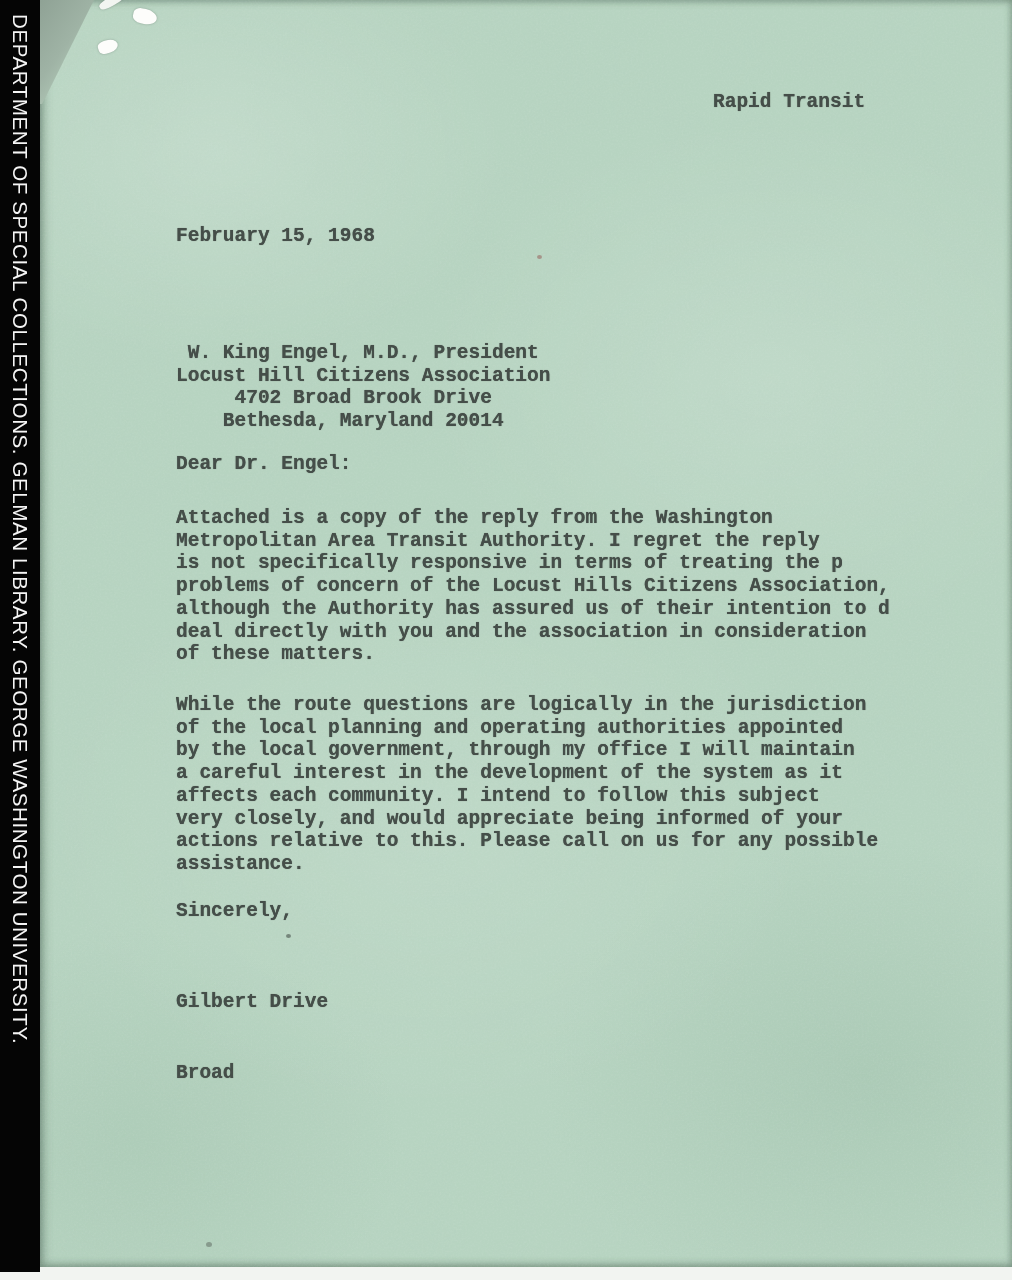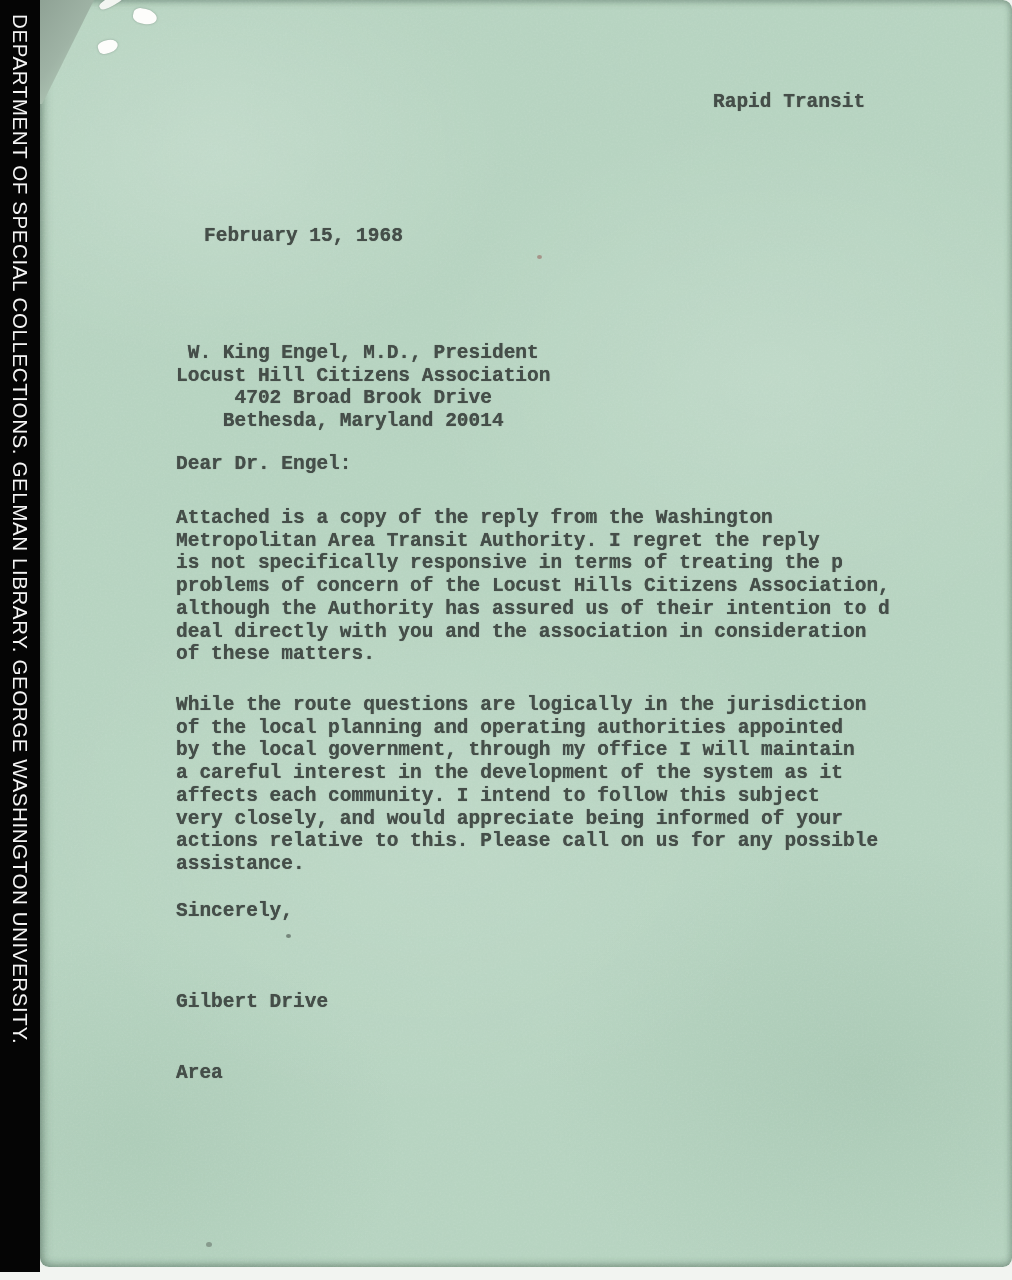--- a/index.html
+++ b/index.html
@@ -50,21 +50,20 @@
       radial-gradient(ellipse 560px 420px at 40% 65%, rgba(255,255,255,0.10), rgba(255,255,255,0) 70%),
       radial-gradient(ellipse 460px 340px at 85% 85%, rgba(120,160,135,0.18), rgba(120,160,135,0) 70%),
       radial-gradient(ellipse 380px 300px at 10% 90%, rgba(120,160,135,0.14), rgba(120,160,135,0) 70%),
       #b7d4c1;
     box-shadow:
       inset 4px 0 10px rgba(70, 95, 80, 0.38),
       inset -2px 0 6px rgba(90, 115, 100, 0.22),
       inset 0 -3px 7px rgba(90, 115, 100, 0.30),
       inset 0 2px 5px rgba(110, 135, 118, 0.20);
     z-index: 1;
-    border-radius: 9px;
   }
   .paper-texture {
     position: absolute;
     left: 0; top: 0;
     width: 100%; height: 100%;
     opacity: 0.5;
     pointer-events: none;
   }
 
   
@@ -96,21 +95,21 @@
     font-family: "Liberation Mono", "DejaVu Sans Mono", monospace;
     font-weight: 700;
     font-size: 19.5px;
     line-height: 22.7px;
     color: #454e49;
     letter-spacing: 0px;
     white-space: pre-line;
     text-shadow: 0 0 0.7px rgba(52, 60, 55, 0.85);
   }
   .header-note { left: 673px; top: 91px;  }
-  .date-line   { left: 136px; top: 225px; margin-left: 28px; }
+  .date-line   { left: 136px; top: 225px; }
   .recipient   { left: 136px; top: 342px; text-align: center; }
   .salutation  { left: 136px; top: 453px; }
   .para1       { left: 136px; top: 507px; }
   .para2       { left: 136px; top: 694px; }
   .closing     { left: 136px; top: 900px; text-align: right; }
   .signature   { left: 136px; top: 991px; }
   .initials    { left: 136px; top: 1062px; }
 
   
   .scan-bottom {
@@ -185,17 +184,17 @@
 a careful interest in the development of the system as it
 affects each community.  I intend to follow this subject
 very closely, and would appreciate being informed of your
 actions relative to this.  Please call on us for any possible
 assistance.</div>
 
     <div class="typed closing">Sincerely,</div>
 
     <div class="typed signature">Gilbert Drive</div>
 
-    <div class="typed initials">Area</div>
+    <div class="typed initials">Broad</div>
   </div>
 
   <div class="scan-bottom"></div>
 </div>
 
 </body></html>

